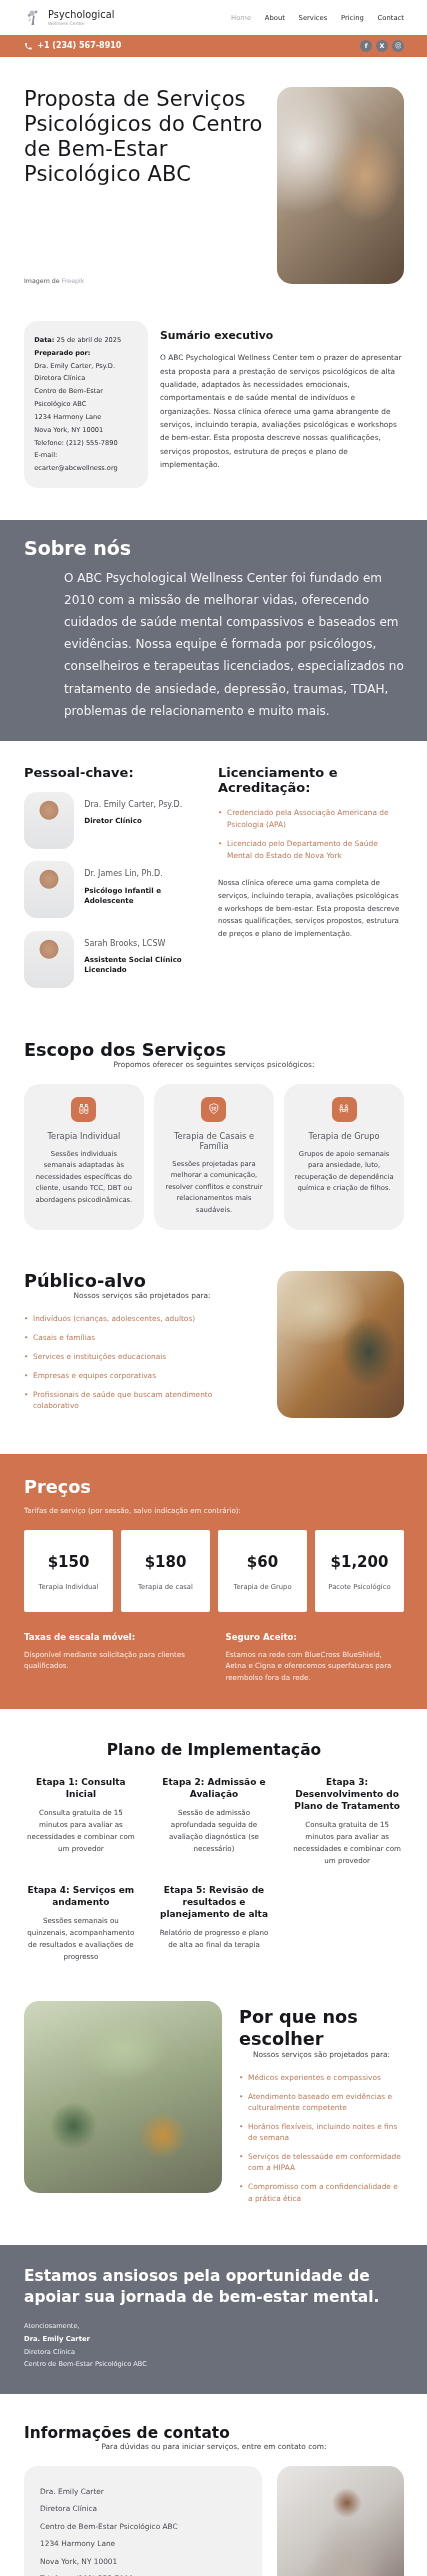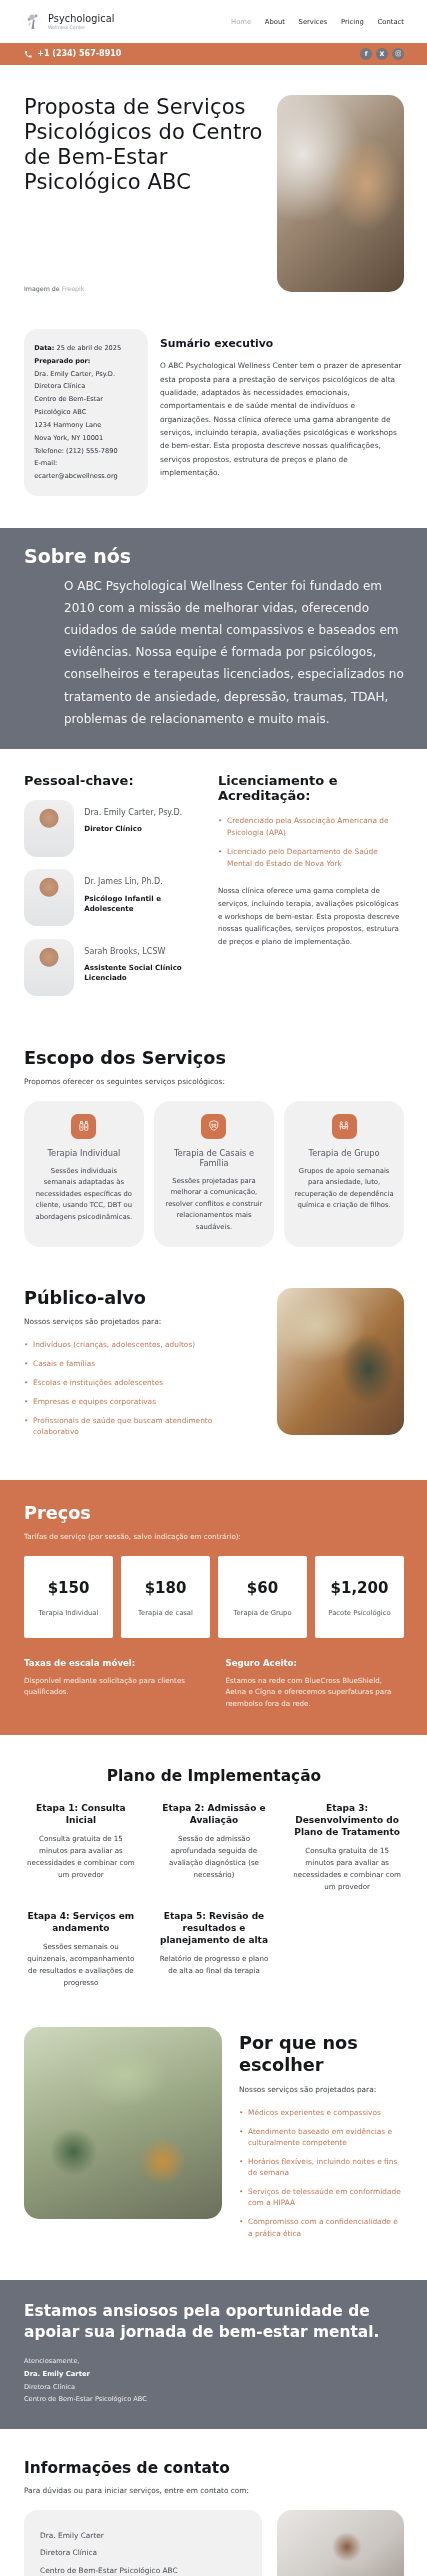--- a/index.html
+++ b/index.html
@@ -5,21 +5,21 @@
   * { margin:0; padding:0; box-sizing:border-box; }
   html,body { background:#fff; }
   body {
     width:428px; margin:0 auto;
     font-family:"DejaVu Sans","Liberation Sans",sans-serif;
     color:#3c3f45;
   }
   .wrap { padding-left:24px; padding-right:24px; }
 
   
-  .header { height:43px; display:flex; align-items:center; justify-content:space-between; background:#fff; }
+  .header { height:35px; display:flex; align-items:center; justify-content:space-between; background:#fff; }
   .brand { display:flex; align-items:center; gap:4.6px; }
   .brand-name { font-size:9.7px; color:#1d1f24; letter-spacing:0.1px; }
   .brand-tag { font-size:4.6px; color:#9aa0a8; margin-top:1.1px; }
   .nav { display:flex; gap:13.7px; font-size:6.8px; }
   .nav a { text-decoration:none; color:#2a2c31; cursor:pointer; }
   .nav a.muted { color:#a7abb2; }
 
   
   .topbar { background:#cf744f; height:21.7px; display:flex; align-items:center; justify-content:space-between; padding:0 24px; }
   .phone { display:flex; align-items:center; gap:4.6px; color:#fff; font-weight:bold; font-size:8px; }
@@ -63,21 +63,21 @@
   .member .name { font-size:8px; color:#55585e; margin-top:8px; line-height:1.35; }
   .member .role { font-size:7.1px; font-weight:bold; color:#17181c; margin-top:5.7px; line-height:1.4; }
   .lic-list { list-style:none; margin:2.3px 0 15px 0; }
   .lic-list li { font-size:7.4px; color:#bd7a59; line-height:1.6; margin-bottom:8px; padding-left:9px; position:relative; }
   .lic-list li::before { content:"•"; position:absolute; left:0; color:#bd7a59; }
   .col-r p.body { font-size:7.1px; line-height:1.8; }
 
   
   .scope { padding:40px 24px 0 24px; }
   .h-xl { font-size:17.7px; font-weight:bold; color:#17181c; }
-  .section-sub { font-size:7.4px; margin-top:9px; color:#3c3f45; }
+  .section-sub { font-size:7.4px; color:#3c3f45;text-align:center; }
   .cards3 { display:grid; grid-template-columns:repeat(3,1fr); gap:10.3px; margin-top:15px; }
   .scard { background:#f1f1f2; border-radius:16px; padding:12.5px 10.3px 13.7px 10.3px; text-align:center; }
   .sicon { width:25px; height:25px; border-radius:6.8px; background:#cf744f; margin:0 auto 9px auto; display:flex; align-items:center; justify-content:center; }
   .scard .t { font-size:8.3px; color:#55585e; margin-bottom:8px; }
   .scard .b { font-size:6.8px; line-height:1.7; color:#3c3f45; }
 
   
   .audience { display:flex; justify-content:space-between; gap:17px; padding:41px 24px 0 24px; }
   .audience .photo { width:127px; height:147px; flex-shrink:0; background:
       radial-gradient(40px 51px at 72% 55%, #3f4a3c 0%, transparent 70%),
@@ -298,21 +298,21 @@
   </div>
 </div>
 
 <div class="audience">
   <div>
     <h2 class="h-xl">Público-alvo</h2>
     <div class="section-sub">Nossos serviços são projetados para:</div>
     <ul class="bullets">
       <li>Indivíduos (crianças, adolescentes, adultos)</li>
       <li>Casais e famílias</li>
-      <li>Escolas e instituições adolescentes</li>
+      <li>Services e instituições educacionais</li>
       <li>Empresas e equipes corporativas</li>
       <li>Profissionais de saúde que buscam atendimento colaborativo</li>
     </ul>
   </div>
   <div class="photo"></div>
 </div>
 
 <div class="pricing">
   <h2>Preços</h2>
   <div class="sub">Tarifas de serviço (por sessão, salvo indicação em contrário):</div>

